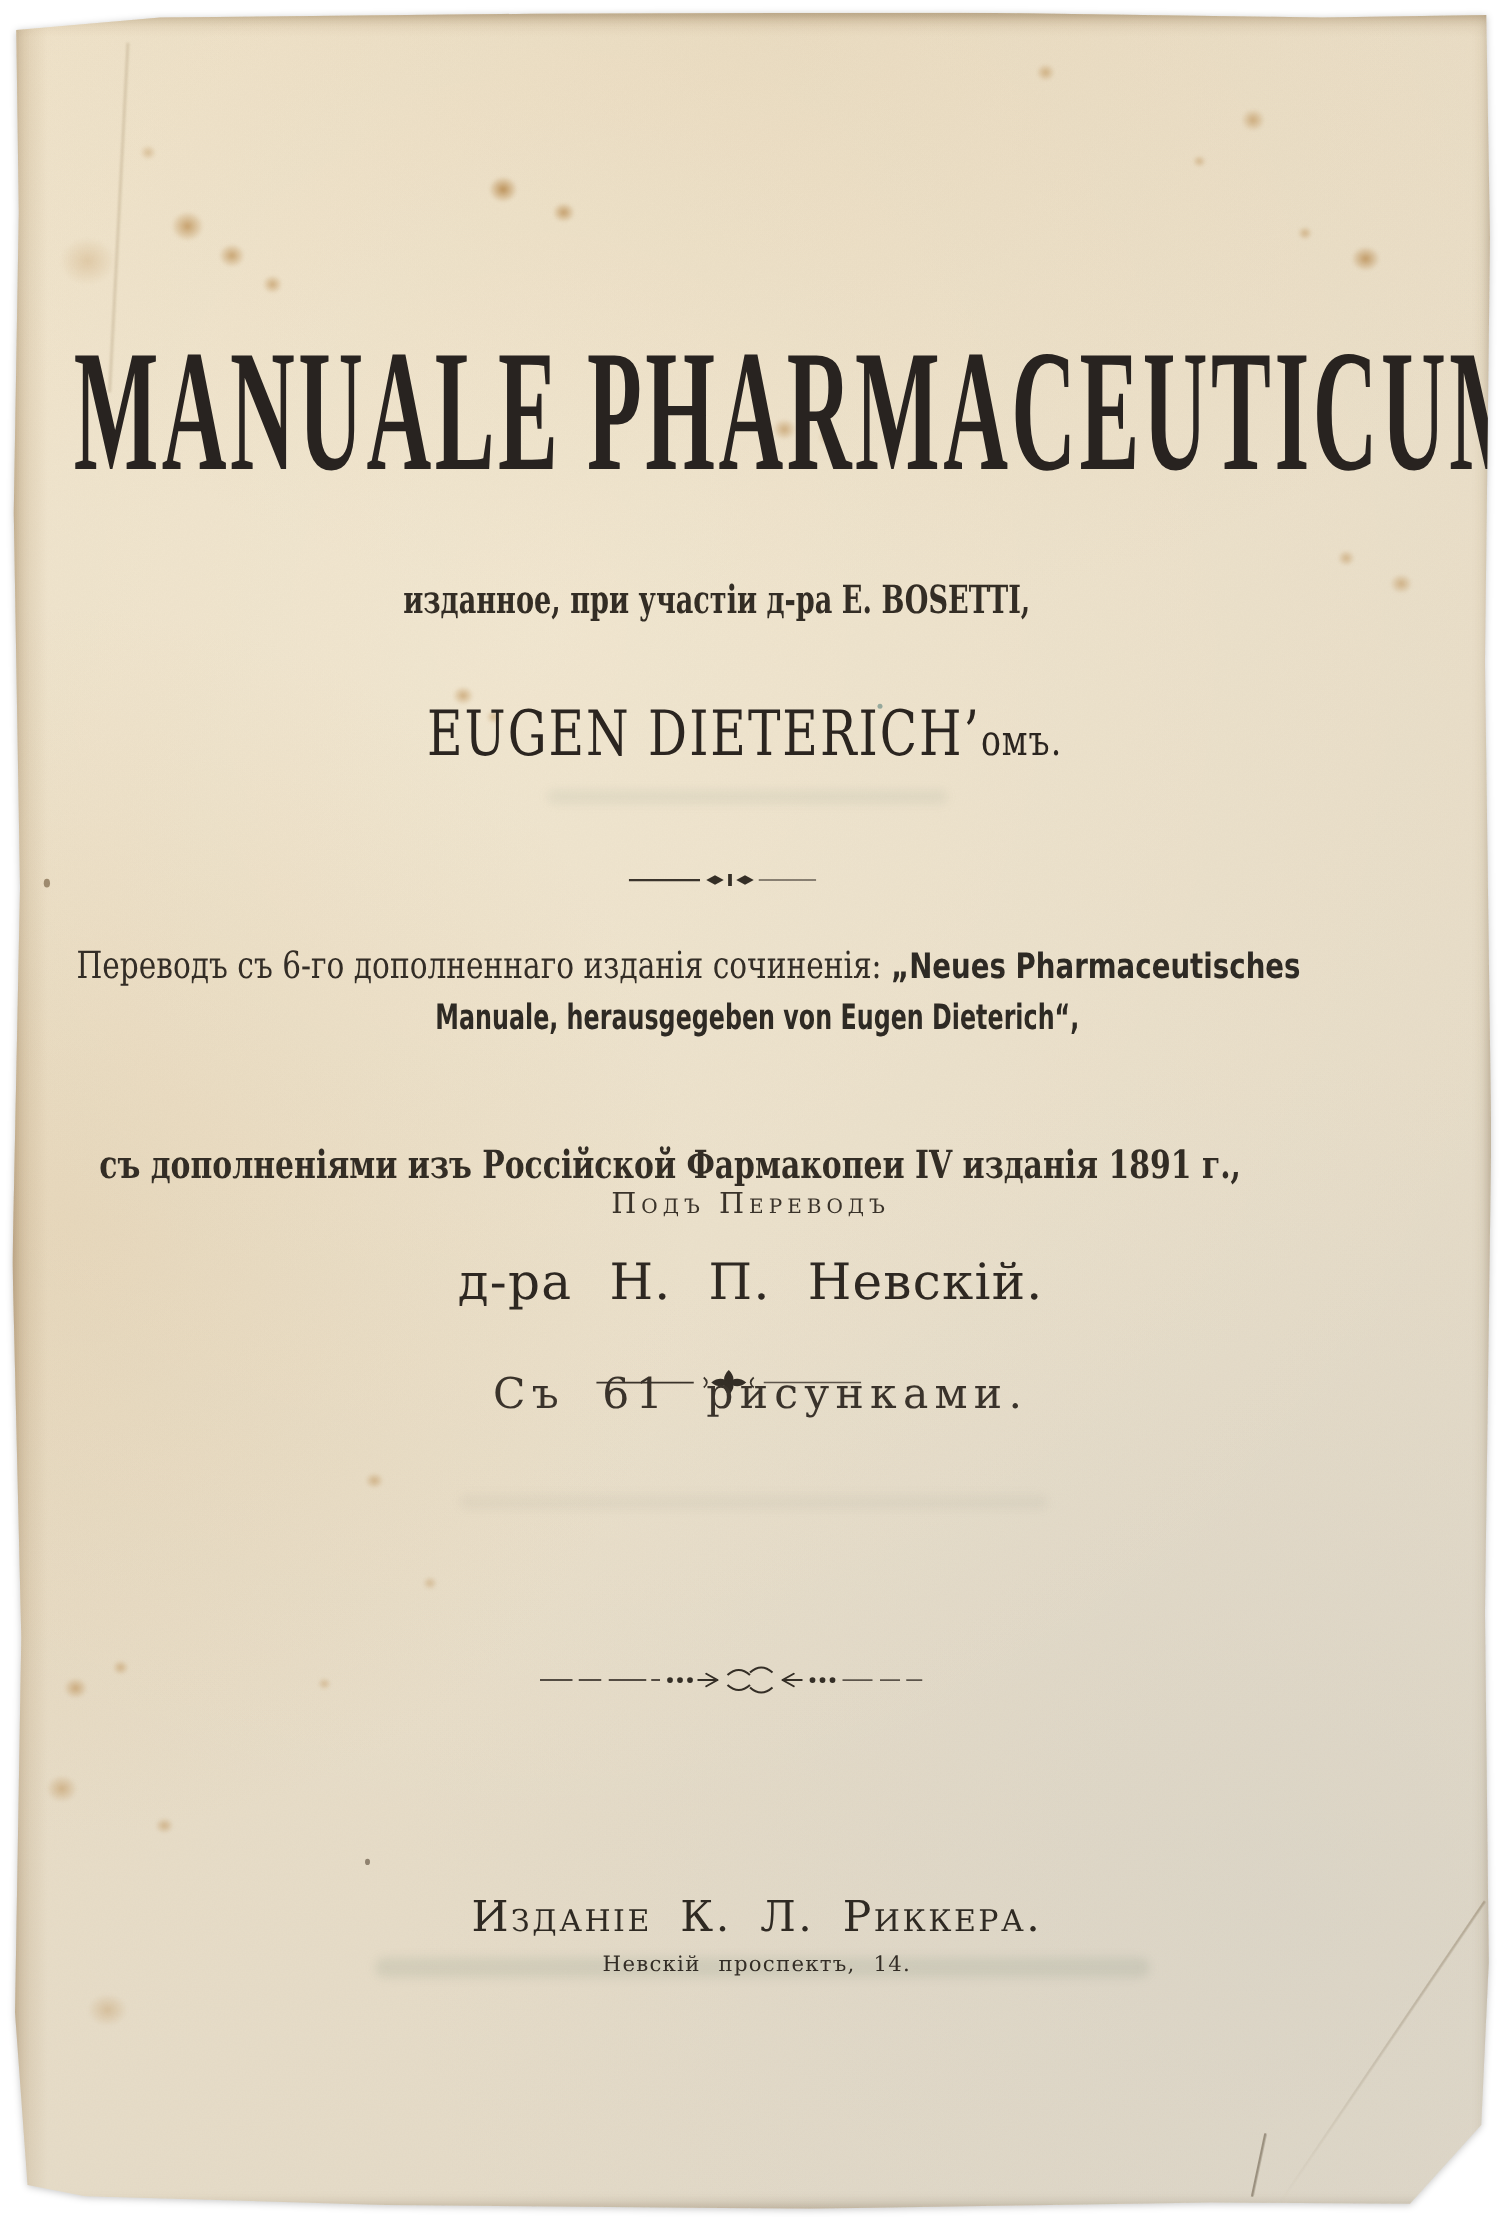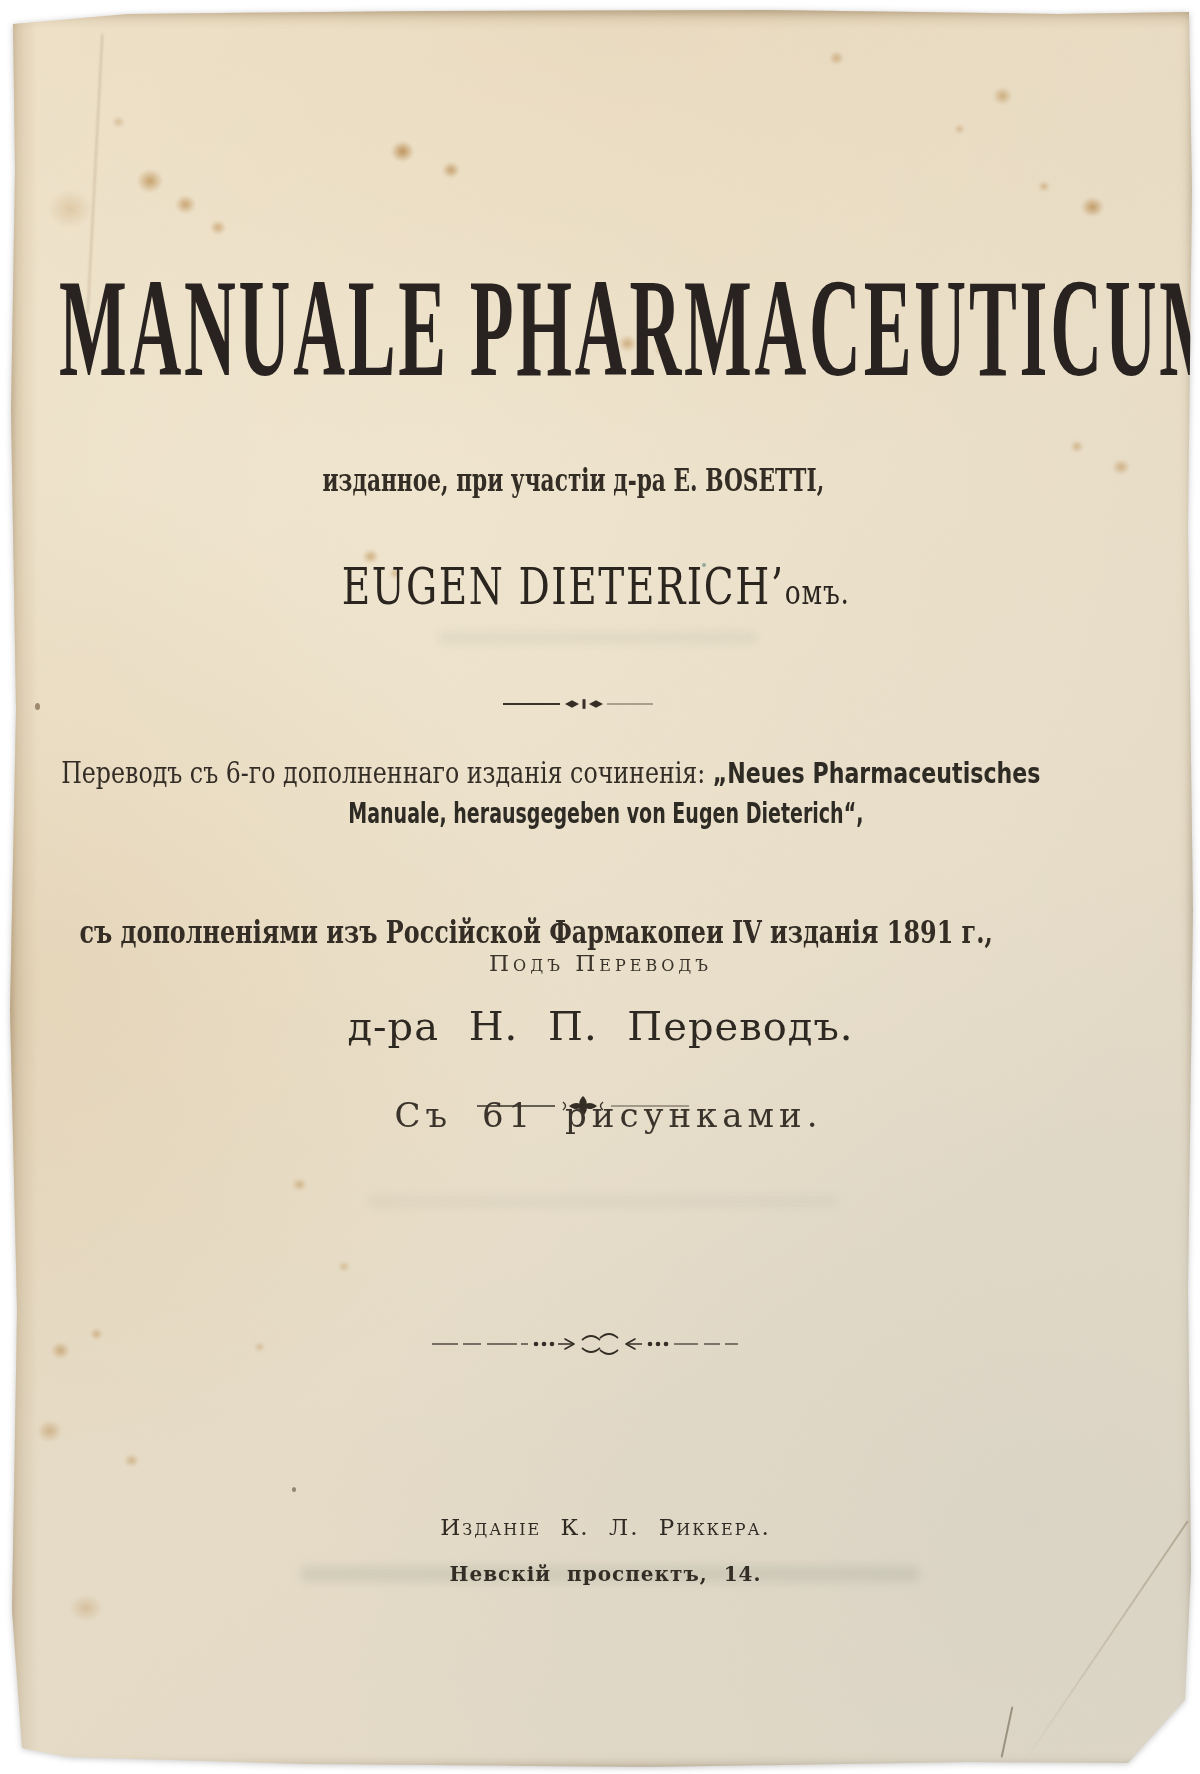--- a/index.html
+++ b/index.html
@@ -39,22 +39,22 @@
   .authorline .t{font-size:50px;letter-spacing:2px;color:#2b2520;transform:translateX(-5px) scaleX(.78);transform-origin:50% 0;}
   .author-suffix{font-size:34px;letter-spacing:1px;}
   .trans1 .t{font-size:30px;color:#332d26;transform:translateX(-77px) scaleX(.79);transform-origin:50% 0;}
   .ger{font-family:"DejaVu Sans", sans-serif;font-weight:700;font-size:28px;color:#2e2a24;}
   .trans2 .t{transform:translateX(5px) scaleX(.68);transform-origin:50% 0;}
   .supplement .t{font-weight:700;font-size:31px;color:#332d25;transform:translateX(-65px) scaleX(.77);transform-origin:50% 0;}
   .editedby .t{font-variant:small-caps;font-size:23px;letter-spacing:4px;color:#3a332a;}
   .editor .t{font-size:40px;letter-spacing:1px;word-spacing:16px;color:#2e2822;}
   .illus .t{font-size:34px;letter-spacing:5px;word-spacing:14px;color:#3a332b;transform:translateX(8px);}
   .city .t{font-size:28px;letter-spacing:3px;transform:translateX(8px);color:#332d26;}
-  .publisher .t{font-variant:small-caps;font-size:23px;letter-spacing:2px;word-spacing:10px;transform:translateX(5px);color:#2f2a23;}
-  .address .t{font-weight:700;font-size:20px;letter-spacing:1px;word-spacing:8px;transform:translateX(5px);color:#332d26;}
+  .publisher .t{font-variant:small-caps;font-size:34px;letter-spacing:2px;word-spacing:10px;transform:translateX(5px);color:#2f2a23;}
+  .address .t{font-weight:400;font-size:17px;letter-spacing:1px;word-spacing:8px;transform:translateX(5px);color:#332d26;}
   .year .t{font-size:40px;letter-spacing:5px;transform:translateX(-40px);color:#2e2922;}
 
   .orn{position:absolute;}
   .spot{position:absolute;border-radius:50%;filter:blur(1.2px);pointer-events:none;}
   .speck{position:absolute;pointer-events:none;}
   .ghost{position:absolute;filter:blur(4px);border-radius:8px;pointer-events:none;}
   .gutter{position:absolute;inset:0;pointer-events:none;
     background:linear-gradient(90deg, rgba(150,118,75,.26), rgba(150,118,75,0) 30px),
                linear-gradient(180deg, rgba(155,125,85,.16), rgba(155,125,85,0) 20px);}
   .crease{position:absolute;pointer-events:none;}
@@ -144,21 +144,21 @@
 
     <div class="line supplement" style="top:904px">
       <span class="t">съ дополненіями изъ Россійской Фармакопеи IV изданія 1891 г.,</span>
     </div>
 
     <div class="line editedby" style="top:940px">
       <span class="t">Подъ Переводъ</span>
     </div>
 
     <div class="line editor" style="top:993px">
-      <span class="t">д-ра Н. П. Переводъ.</span>
+      <span class="t">д-ра Н. П. Невскій.</span>
     </div>
 
     <svg class="orn" style="left:469px;top:1084px;" width="212" height="24" viewBox="0 0 212 24">
       <line x1="0" y1="12" x2="78" y2="12" stroke="#3a332b" stroke-width="1.4"></line>
       <path d="M86,8 q5,4 0,8" fill="none" stroke="#3a332b" stroke-width="1.4"></path>
       <path d="M106,2 C111,7 111,12 106,14 C101,12 101,7 106,2 Z" fill="#342e26"></path>
       <path d="M106,22 C111,17 111,12 106,10 C101,12 101,17 106,22 Z" fill="#342e26"></path>
       <path d="M92,12 C98,7 103,9 106,12 C103,15 98,17 92,12 Z" fill="#342e26"></path>
       <path d="M120,12 C114,7 109,9 106,12 C109,15 114,17 120,12 Z" fill="#342e26"></path>
       <path d="M126,8 q-5,4 0,8" fill="none" stroke="#3a332b" stroke-width="1.4"></path>

